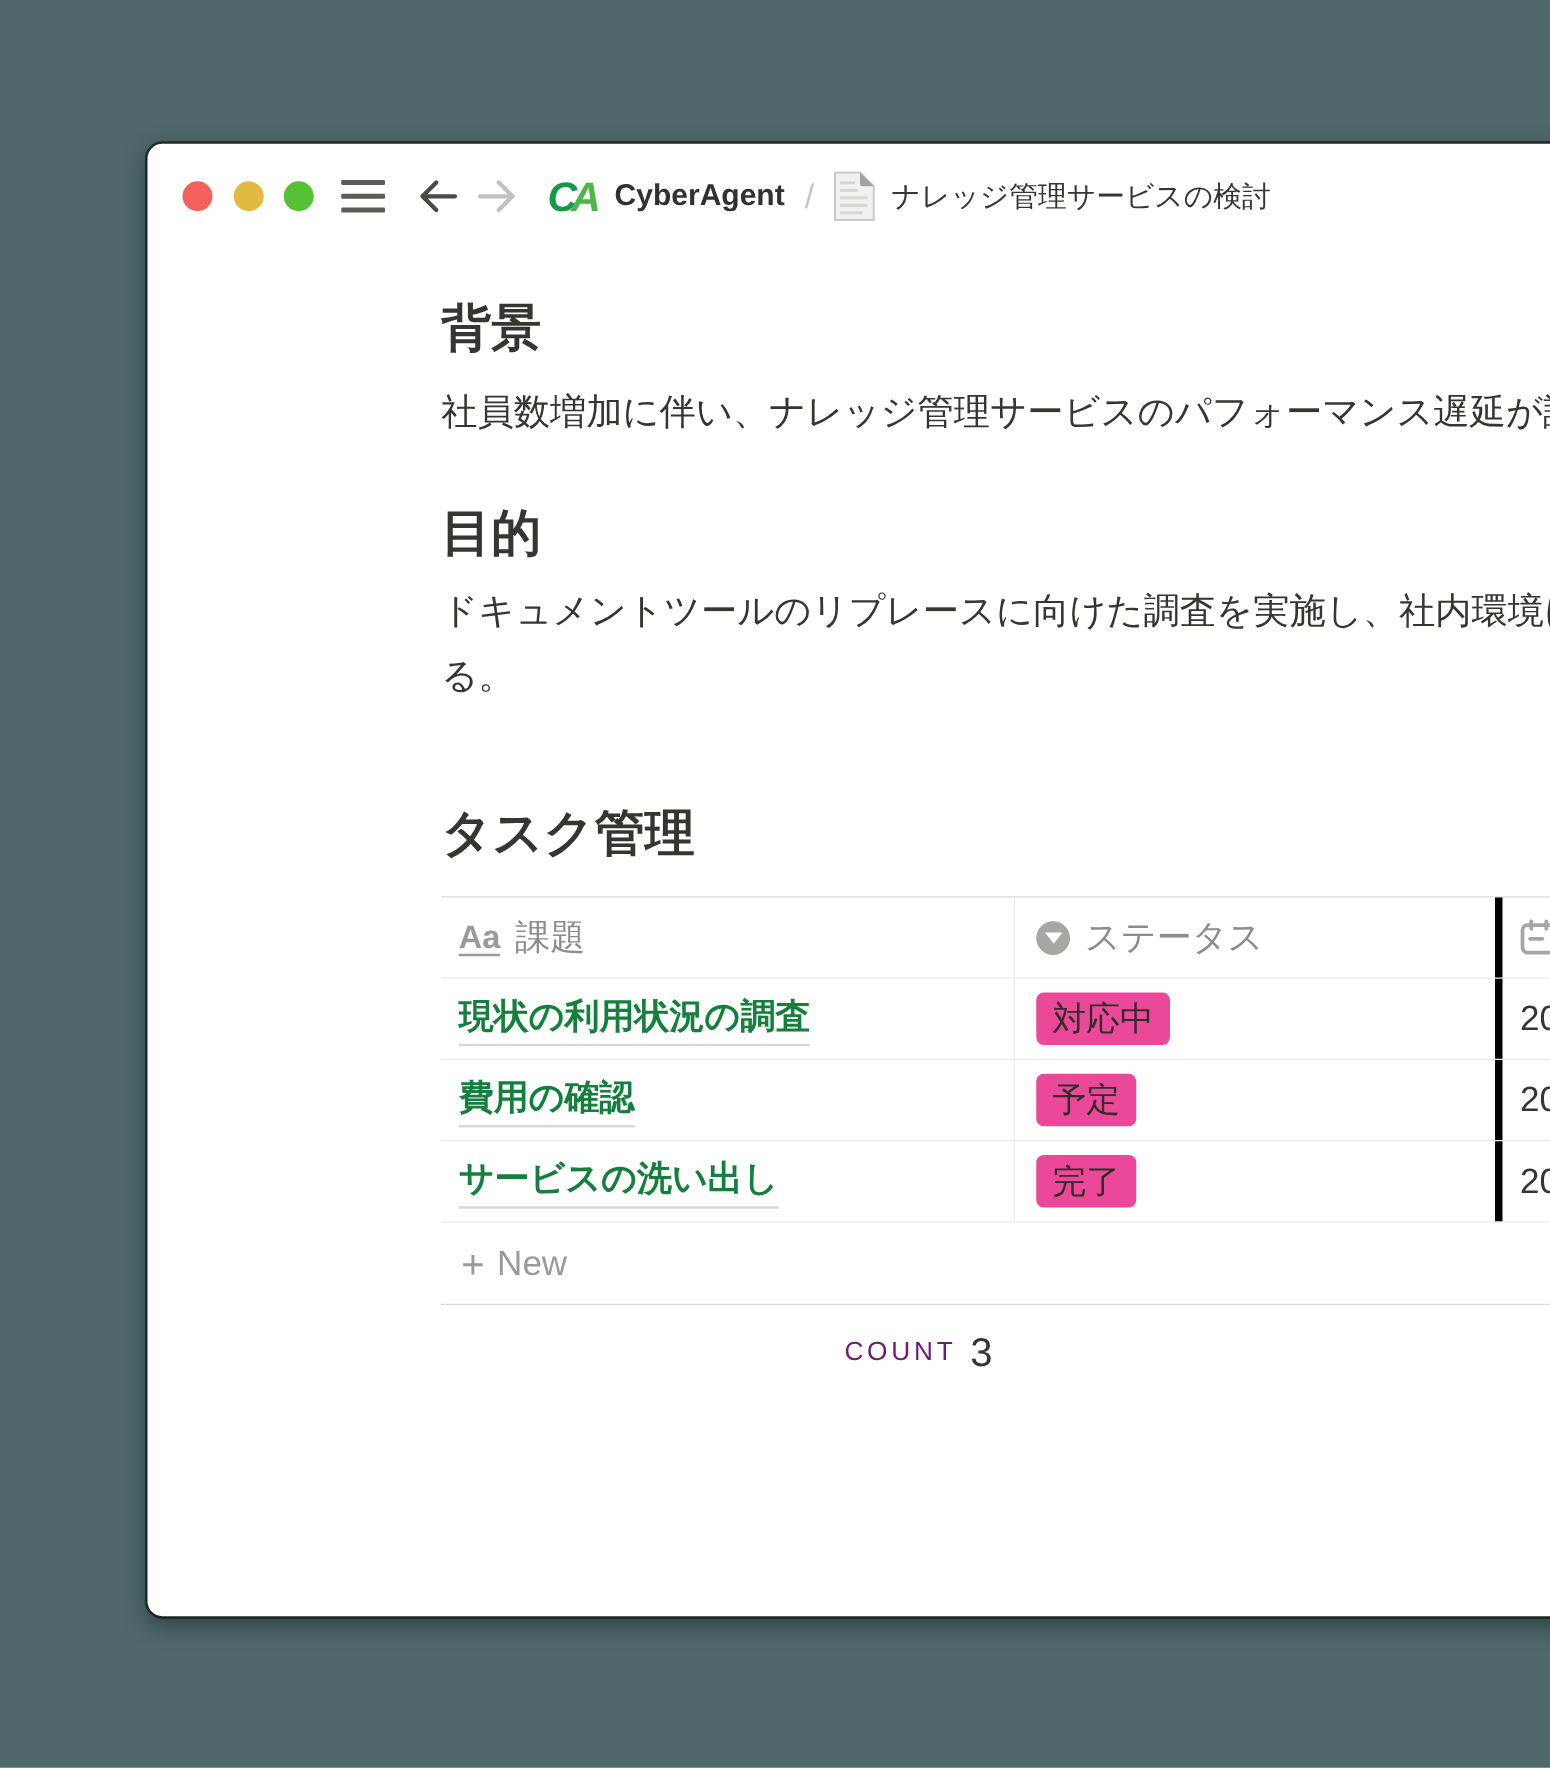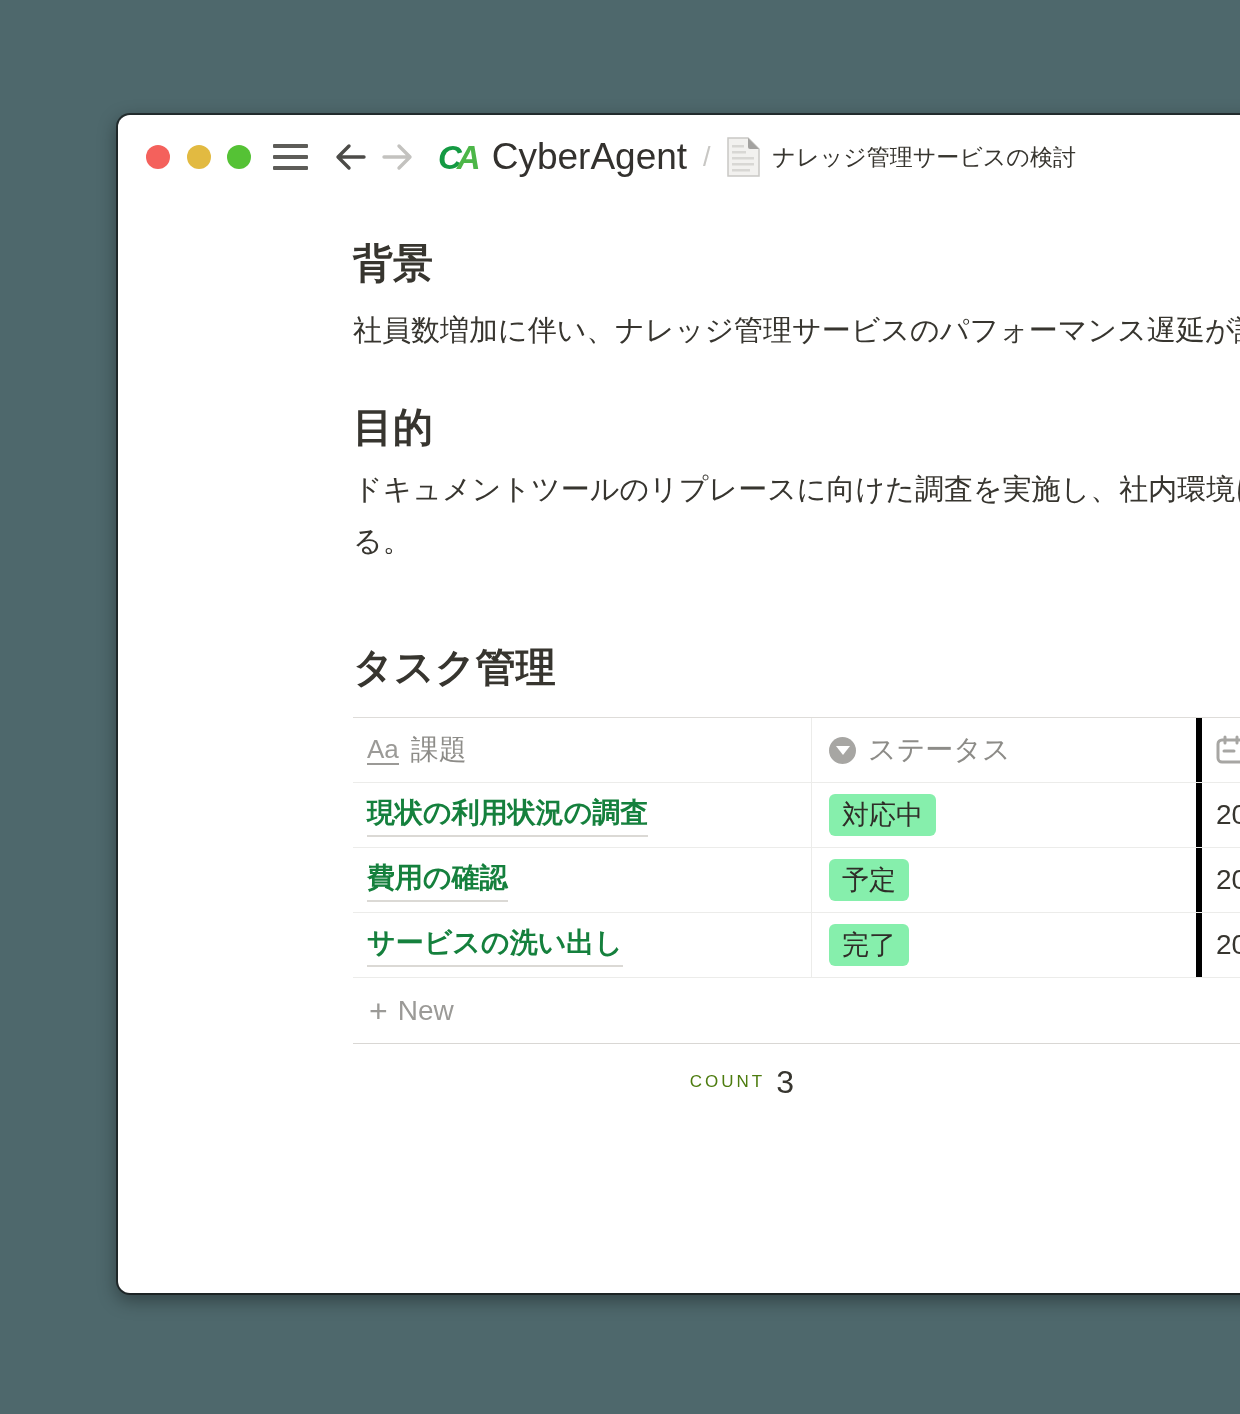--- a/index.html
+++ b/index.html
@@ -30,21 +30,21 @@
   .hamburger div { height: 4px; background: #5d5c58; border-radius: 1px; }
   .nav-arrow { margin-left: 26px; width: 32px; height: 32px; }
   .nav-arrow.fwd { margin-left: 16px; }
   .ca-logo {
     margin-left: 24px;
     font-style: italic; font-weight: 800; font-size: 33px;
     letter-spacing: -5px; line-height: 1;
   }
   .ca-logo .c { color: #149a43; }
   .ca-logo .a { color: #4cb648; }
-  .workspace-name { margin-left: 16px; font-size: 37px; font-weight: 400; color: #33312e; }
+  .workspace-name { margin-left: 16px; font-size: 24px; font-weight: 700; color: #33312e; }
   .crumb-sep { margin-left: 16px; font-size: 27px; color: #c8c7c4; }
   .doc-icon { margin-left: 15px; width: 34px; height: 40px; }
   .crumb-title { margin-left: 13px; font-size: 23px; font-weight: 400; color: #37352f; white-space: nowrap; }
   
   .page-content { position: absolute; left: 235px; top: 0; width: 1210px; color: #37352f; }
   .h2 { font-size: 40px; line-height: 44px; font-weight: 700; margin: 0; white-space: nowrap; }
   .h2.bg      { margin-top: 126px; }
   .h2.purpose { margin-top: 57px; }
   .h2.tasks   { margin-top: 78px; }
   .para1 { margin: 27px 0 0 0; font-size: 29px; line-height: 36px; white-space: nowrap; }
@@ -54,39 +54,39 @@
   .db-table { margin-top: 28px; width: 1210px; border-top: 1px solid #dedcd9; border-bottom: 1px solid #d9d7d4; }
   .db-row { display: flex; height: 65px; align-items: center; border-bottom: 1px solid #ececea; box-sizing: border-box; }
   .db-row.new-row { border-bottom: none; }
   .cell { box-sizing: border-box; height: 100%; display: flex; align-items: center; padding: 0 14px; }
   .cell.c1 { width: 459px; border-right: 1px solid #ececea; }
   .cell.c2 { width: 390px; border-right: 6px solid #000000; padding-left: 17px; }
   .cell.c3 { flex: 1; padding-left: 14px; }
   .hdr { color: #8d8c88; font-size: 28px; }
   .prop-icon { margin-right: 12px; flex: none; }
   .aa-icon {
-    font-size: 26px; font-weight: 400; color: #9b9a97; line-height: 1;
+    font-size: 26px; font-weight: 700; color: #9b9a97; line-height: 1;
     border-bottom: 2px solid #9b9a97; padding-bottom: 1px;
   }
   .select-icon {
     width: 27px; height: 27px; border-radius: 50%; background: #a7a6a3;
     display: flex; align-items: center; justify-content: center;
   }
   .select-icon::after { content: ""; border: 7px solid transparent; border-top: 9px solid #ffffff; margin-top: 8px; }
   .row-title { font-size: 28px; font-weight: 600; color: #15803d; border-bottom: 2px solid #dbd9d5; padding-bottom: 3px; white-space: nowrap; }
   .status-badge {
-    background: #86efac; color: #2f2d28; font-size: 27px; line-height: 1;
+    background: #ec4899; color: #2f2d28; font-size: 27px; line-height: 1;
     padding: 8px 13px 7px; border-radius: 6px; white-space: nowrap;
   }
   .date-text { font-size: 28px; color: #37352f; white-space: nowrap; }
   .new-row { color: #9b9a97; font-size: 28px; }
   .plus-icon { font-size: 32px; line-height: 1; margin: 0 10px 0 2px; color: #9b9a97; }
   .calc-row { width: 459px; box-sizing: border-box; margin-top: 18px; height: 40px;
     display: flex; align-items: center; justify-content: flex-end; padding-right: 18px; }
-  .calc-label { font-size: 17px; letter-spacing: 3px; color: #4d7c0f; }
+  .calc-label { font-size: 21px; letter-spacing: 3px; color: #701a75; }
   .calc-value { font-size: 32px; color: #37352f; margin-left: 11px; }
 </style>
 </head>
 <body>
 
 <div class="window">
 
   <div class="titlebar">
     <span class="light red"></span>
     <span class="light yellow"></span>

